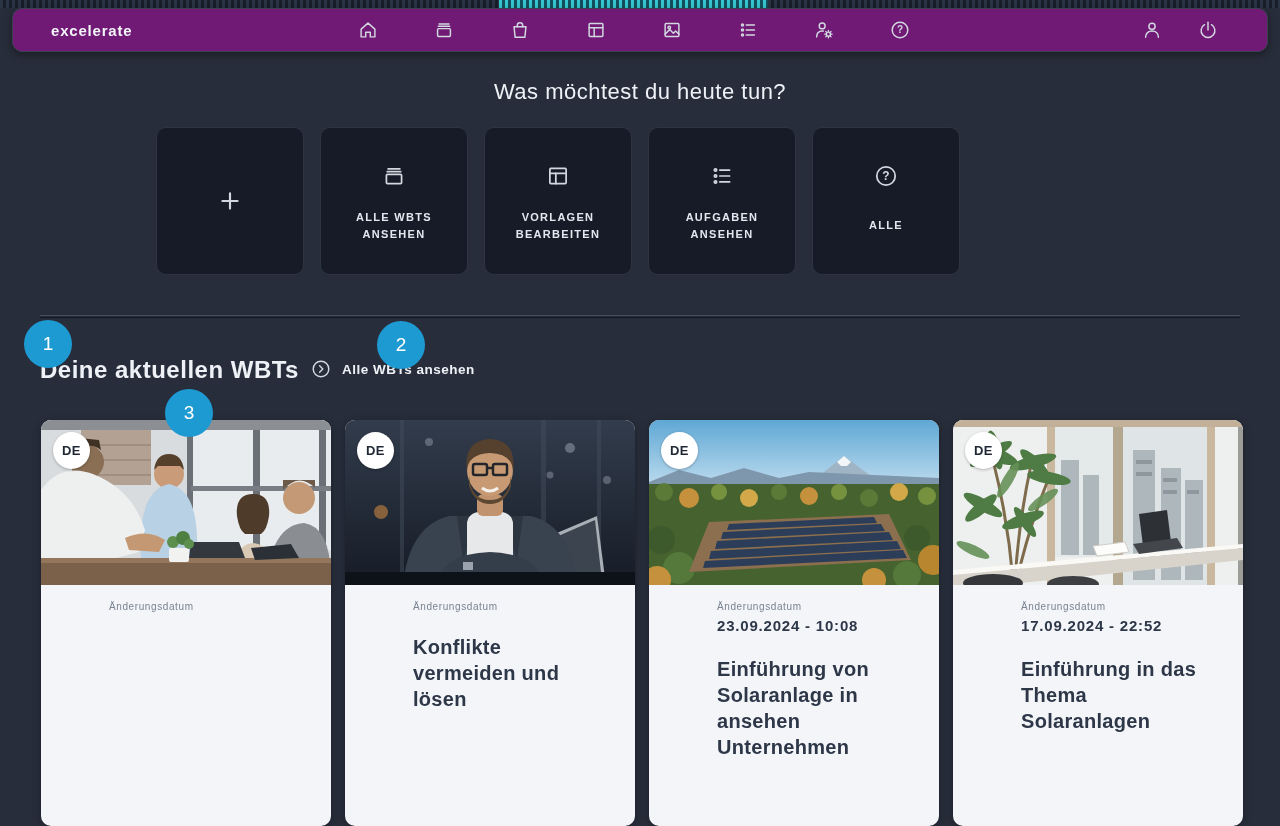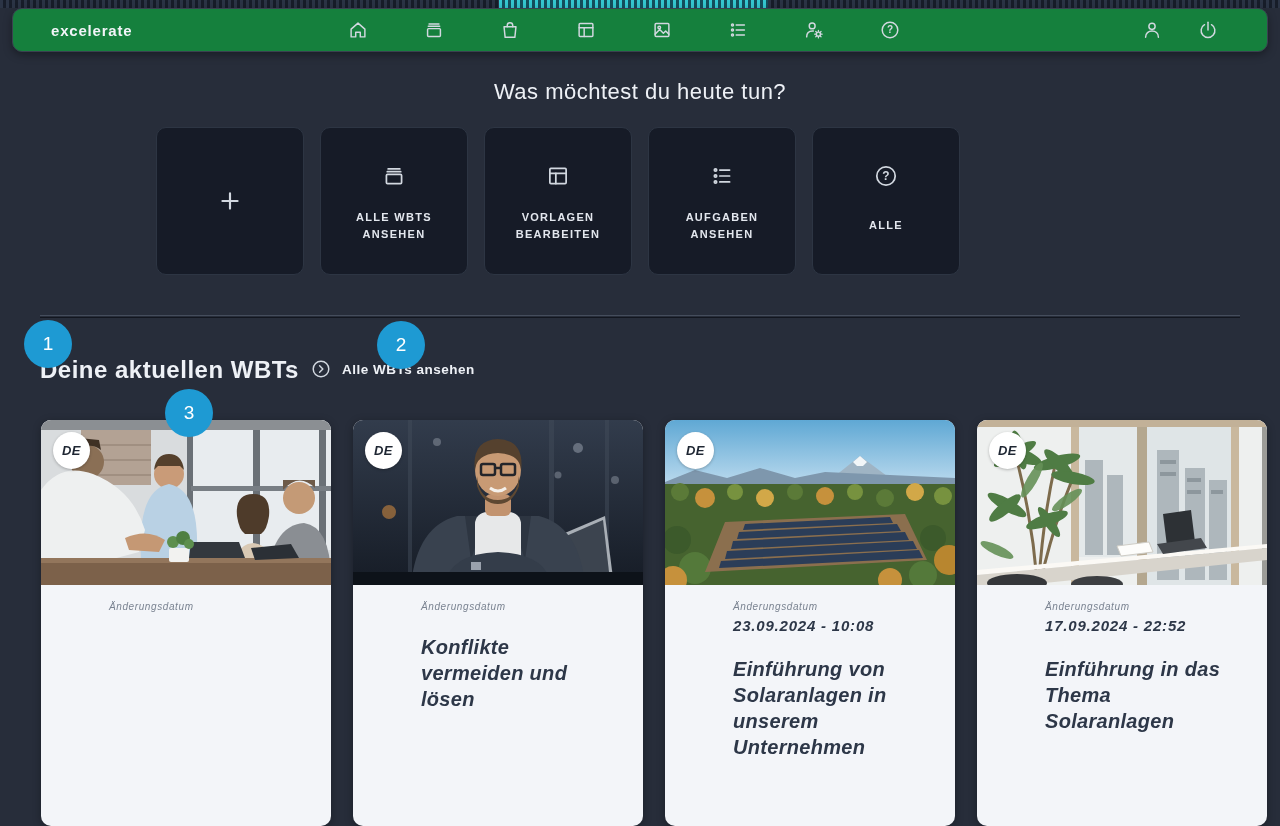--- a/index.html
+++ b/index.html
@@ -16,24 +16,25 @@
     background: repeating-linear-gradient(90deg,#2b3445 0 3px,#171d29 3px 6px);
   }
   .topstripe .glow {
     position:absolute; left:39%; width:21%; top:0; bottom:0;
     background: repeating-linear-gradient(90deg,#36cfd8 0 3px,#14505e 3px 6px);
     opacity:.95;
   }
   
   .navbar {
     position:absolute; top:8px; left:12px; right:12px; height:44px;
-    background:#15803d; border:1px solid #3a4150; border-radius:10px;
+    background:#701a75; border:1px solid #3a4150; border-radius:10px;
     display:flex; align-items:center;
     box-shadow:0 3px 8px rgba(0,0,0,.35);
     z-index:10;
+    gap:10px;
   }
   .logo { margin-left:38px; width:296px; font-size:15px; font-weight:bold; letter-spacing:.8px; color:#f2f4f8; }
   .nav-icons { display:flex; align-items:center; gap:54px; }
   .icon-btn { width:22px; height:22px; cursor:pointer; display:flex; align-items:center; justify-content:center; }
   .icon-btn svg { width:22px; height:22px; }
   .nav-spacer { flex:1; }
   .right-icons { display:flex; align-items:center; gap:34px; margin-right:48px; }
   svg.stroked { fill:none; stroke:#d2d8e0; stroke-width:1.6; stroke-linecap:round; stroke-linejoin:round; }
   
   .greeting {
@@ -67,21 +68,21 @@
   .badge {
     position:absolute; width:48px; height:48px; border-radius:50%;
     background:#1e9ad3; color:#ffffff; font-size:19px;
     display:flex; align-items:center; justify-content:center;
     z-index:30; cursor:pointer;
   }
   .badge.b1 { left:24px;  top:320px; }
   .badge.b2 { left:377px; top:321px; }
   .badge.b3 { left:165px; top:389px; }
   
-  .cards { position:absolute; top:420px; left:41px; display:flex; gap:22px; z-index:5;font-style:italic; }
+  .cards { position:absolute; top:420px; left:41px; display:flex; gap:14px; z-index:5; }
   .wbt-card {
     position:relative; width:290px; height:406px;
     background:#f3f5f9; border-radius:10px; overflow:hidden;
     cursor:pointer; box-shadow:0 2px 8px rgba(0,0,0,.3);
   }
   .thumb { display:block; width:290px; height:165px; }
   .de-badge {
     position:absolute; top:12px; left:12px; width:37px; height:37px; border-radius:50%;
     background:#ffffff; color:#1f2733; font-size:13px; font-weight:bold; letter-spacing:.4px;
     display:flex; align-items:center; justify-content:center;
@@ -379,21 +380,21 @@
         <path d="M74 112 L232 104 L236 111 L72 119 Z"></path>
         <path d="M68 121 L240 112 L244 120 L66 129 Z"></path>
         <path d="M62 131 L248 121 L252 129 L60 139 Z"></path>
         <path d="M56 141 L254 130 L258 138 L54 148 Z"></path>
       </g>
     </svg>
     <div class="de-badge">DE</div>
     <div class="cbody">
       <div class="mdate-label">Änderungsdatum</div>
       <div class="mdate">23.09.2024 - 10:08</div>
-      <div class="ctitle">Einführung von Solaranlagen in unserem Unternehmen</div>
+      <div class="ctitle">Einführung von Solaranlage in ansehen Unternehmen</div>
     </div>
   </div>
 
   <div class="wbt-card">
     <svg class="thumb" viewBox="0 0 290 165" preserveAspectRatio="none">
       <rect width="290" height="165" fill="#eef0ef"></rect>
       <rect x="0" y="0" width="290" height="7" fill="#c2b198"></rect>
       <rect x="100" y="7" width="60" height="130" fill="#e4e9ea"></rect>
       <rect x="170" y="7" width="85" height="158" fill="#dfe5e7"></rect>
       <g fill="#aeb7bc">

